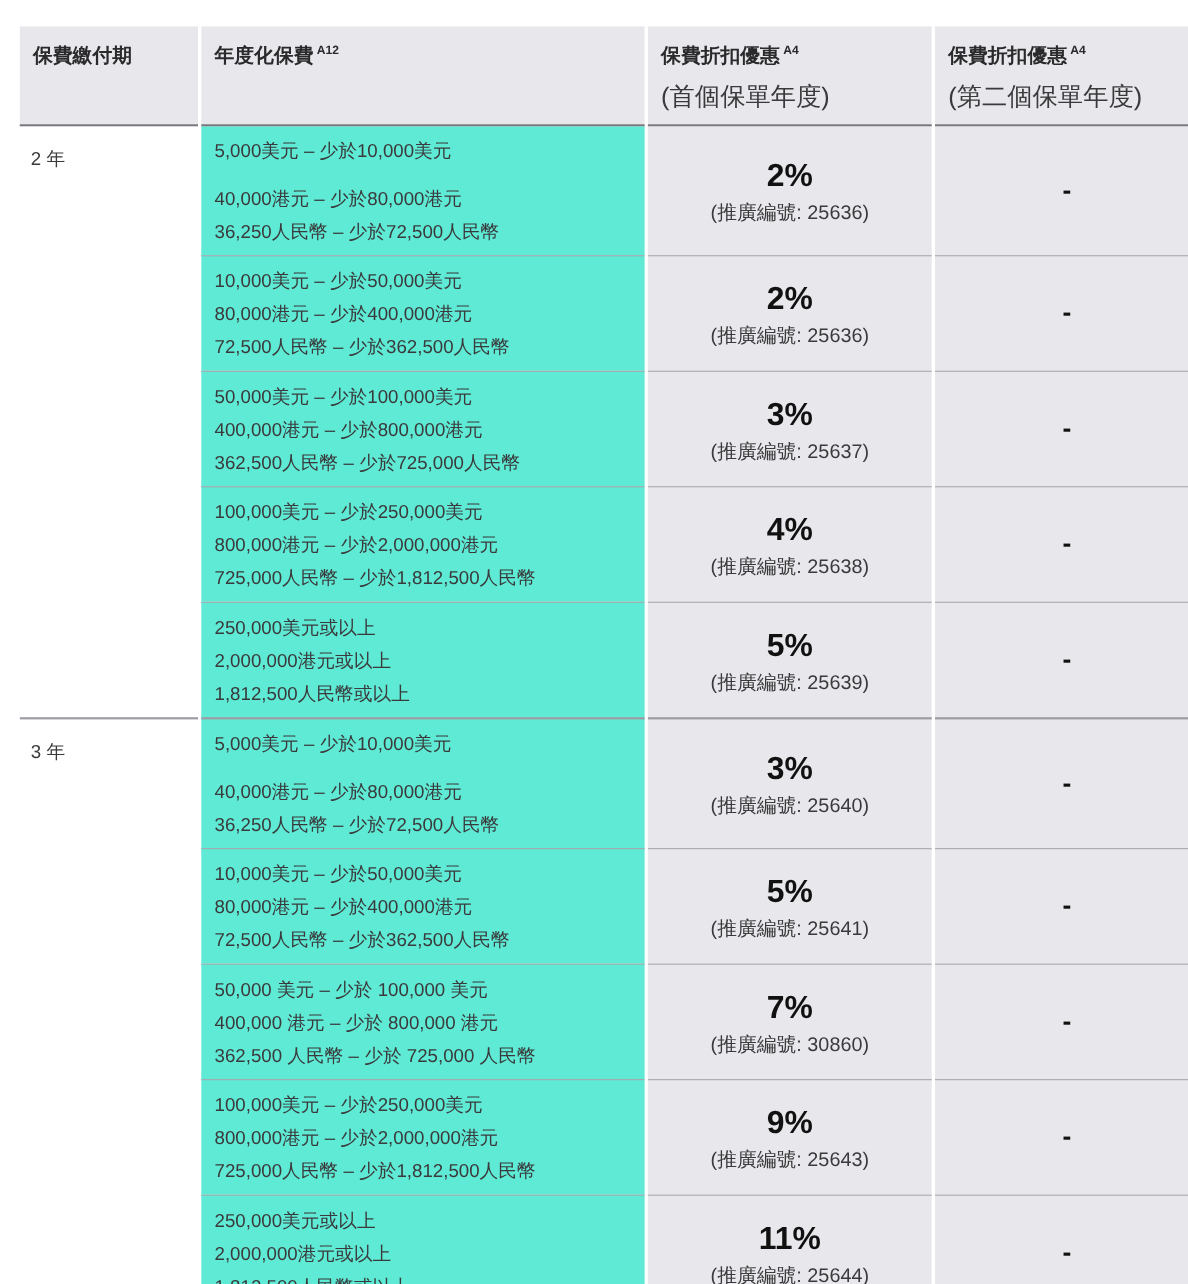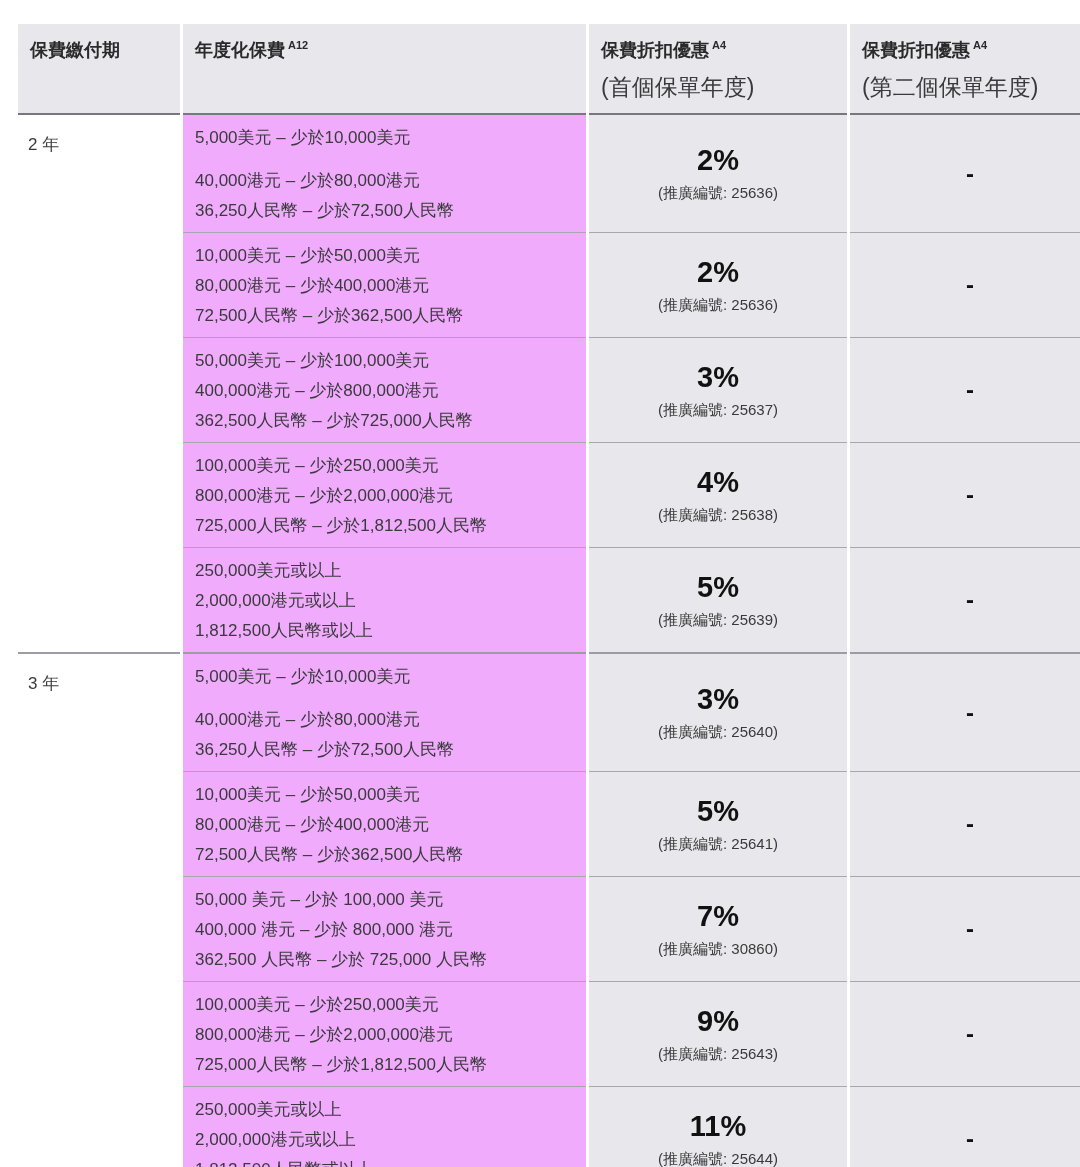--- a/index.html
+++ b/index.html
@@ -56,21 +56,21 @@
   }
   
   td.period-cell {
     background: #ffffff;
     vertical-align: top;
     padding: 18px 10px 6px 10px;
     font-size: 17px;
     color: #3a3a3c;
   }
   td.tiers-cell {
-    background: #f0abfc;
+    background: #5eead4;
     vertical-align: top;
     padding: 8px 12px 6px 12px;
   }
   .tier-line {
     font-size: 17px;
     line-height: 30px;
     color: #3a3a3c;
     white-space: nowrap;
   }
   tr.group-first td.tiers-cell .tier-line:first-child {
@@ -82,21 +82,21 @@
     vertical-align: middle;
     padding: 6px 8px;
   }
   .discount-pct {
     font-size: 29px;
     font-weight: bold;
     color: #111111;
     line-height: 34px;
   }
   .discount-promo {
-    font-size: 15px;
+    font-size: 18px;
     color: #3a3a3c;
     margin-top: 5px;
     line-height: 22px;
   }
   td.second-cell {
     background: #e8e8ec;
     text-align: center;
     vertical-align: middle;
     font-size: 24px;
     font-weight: bold;

